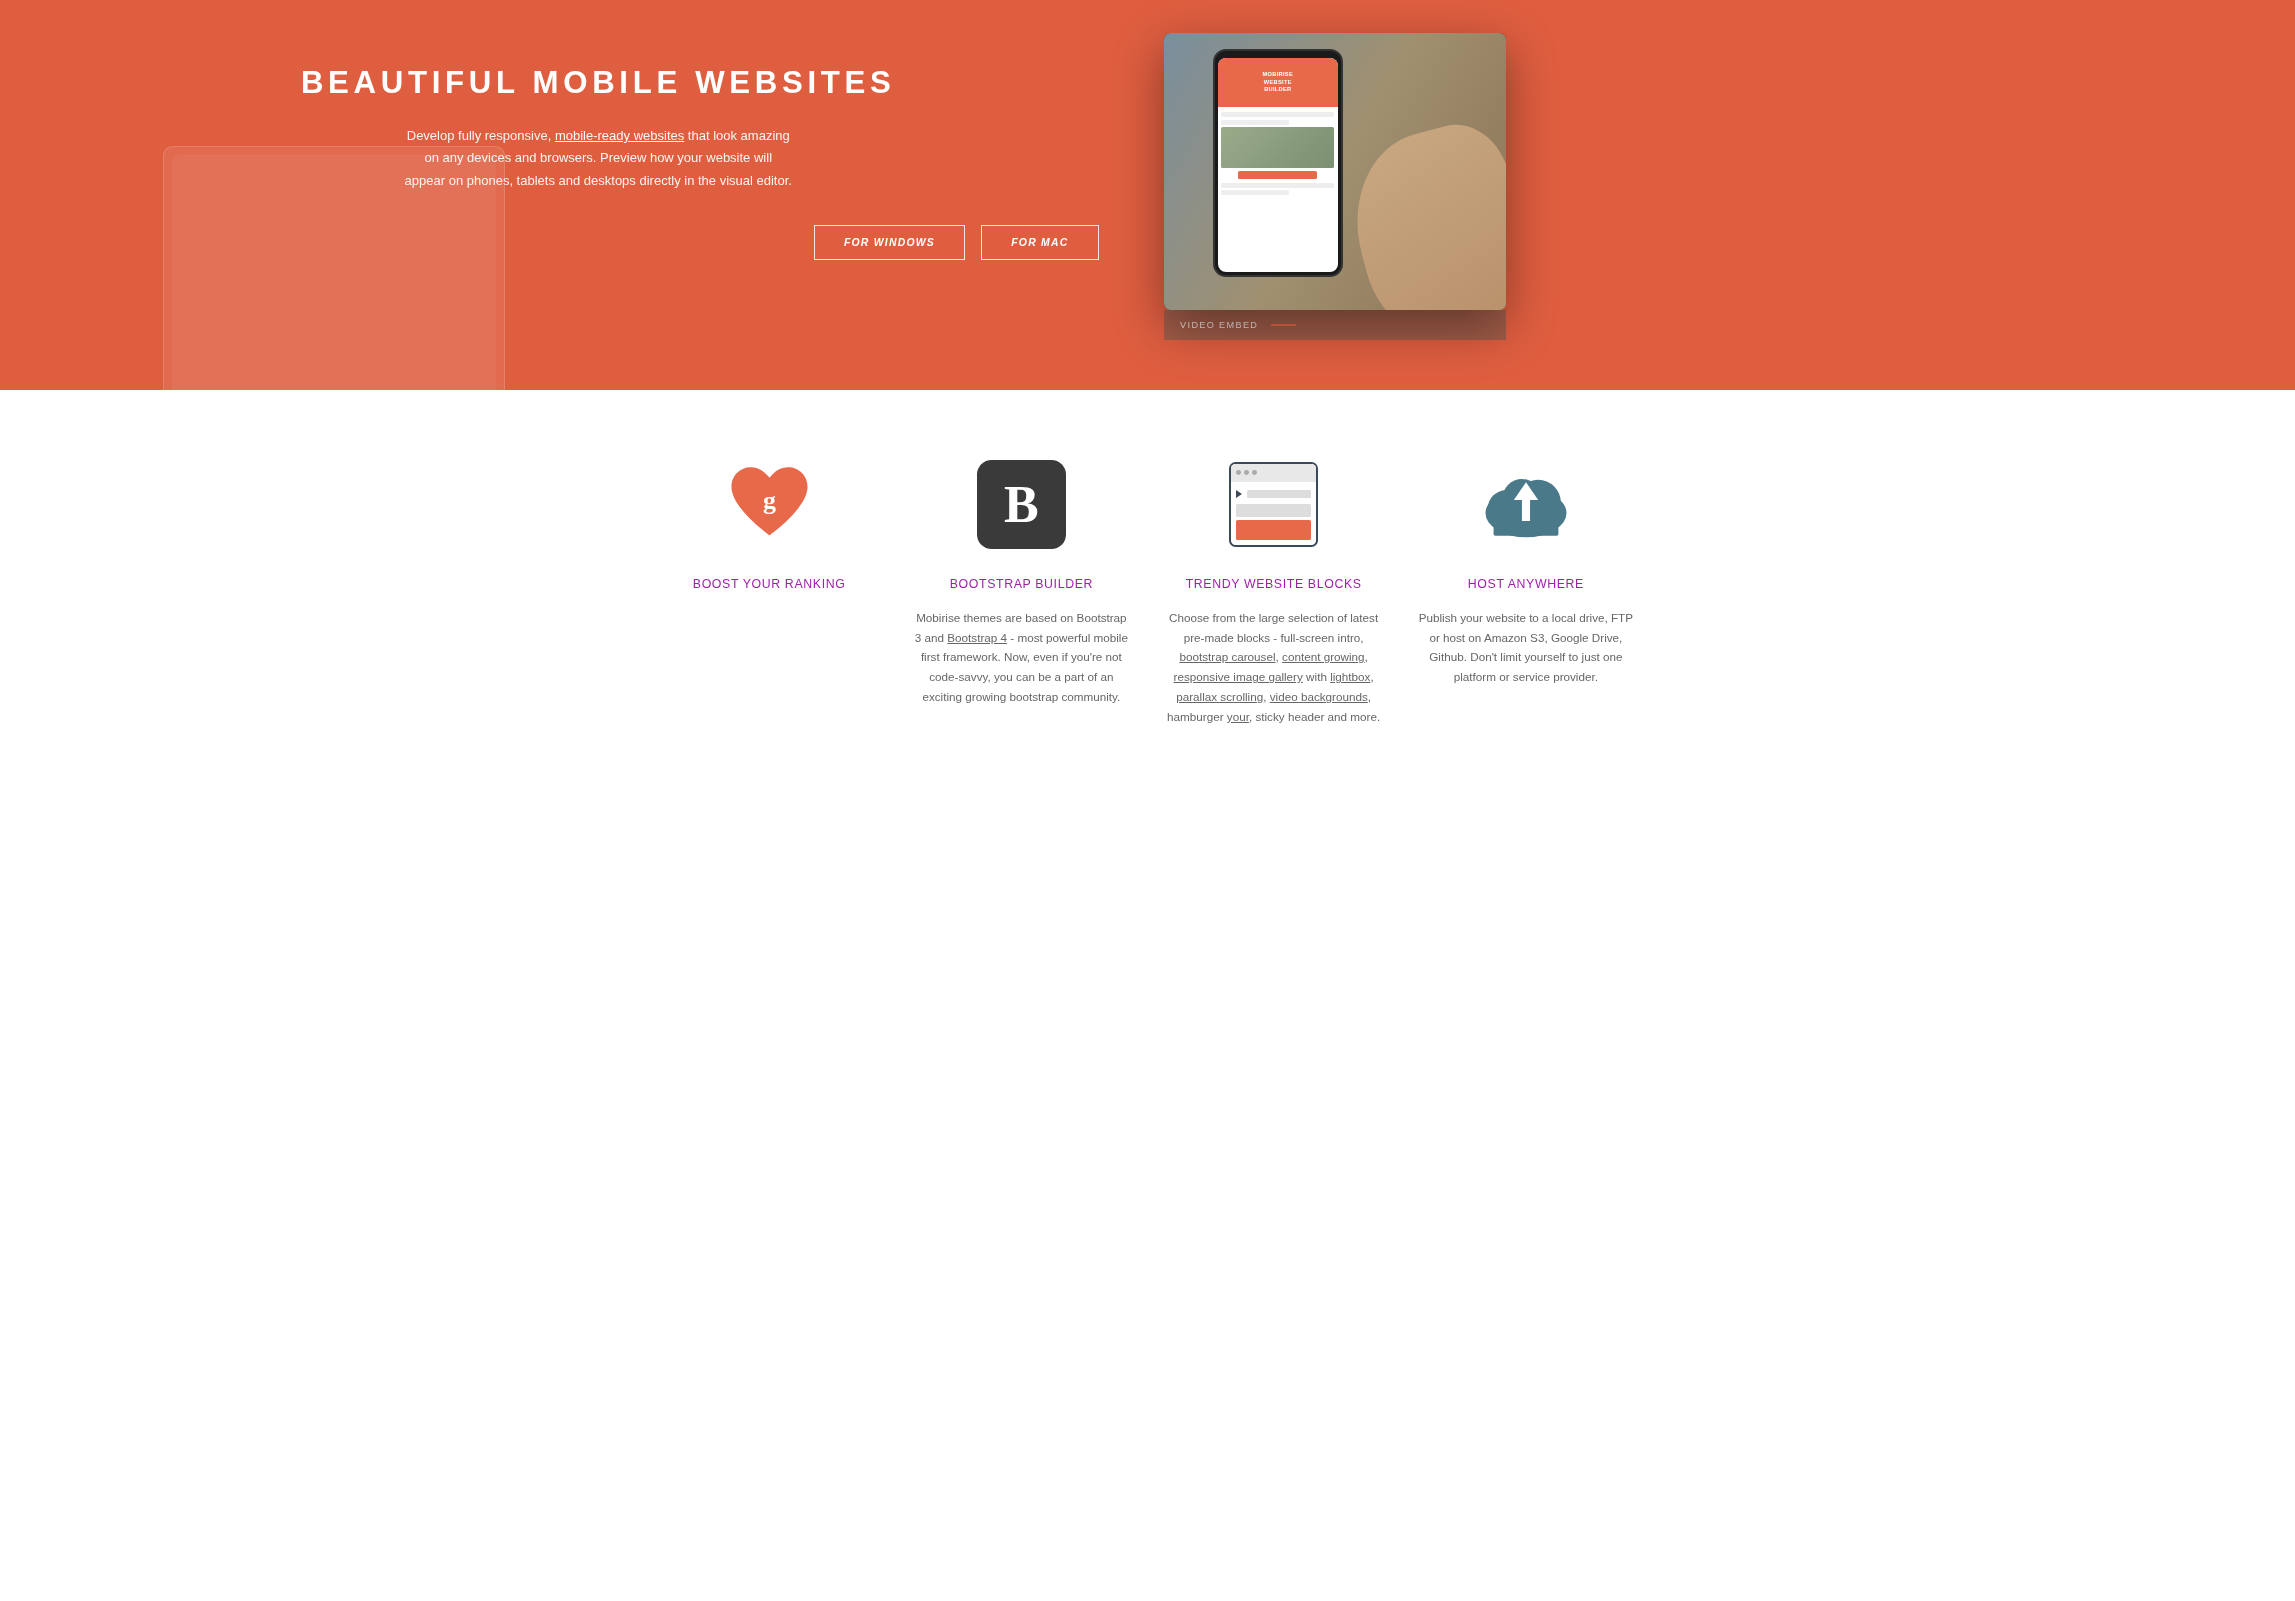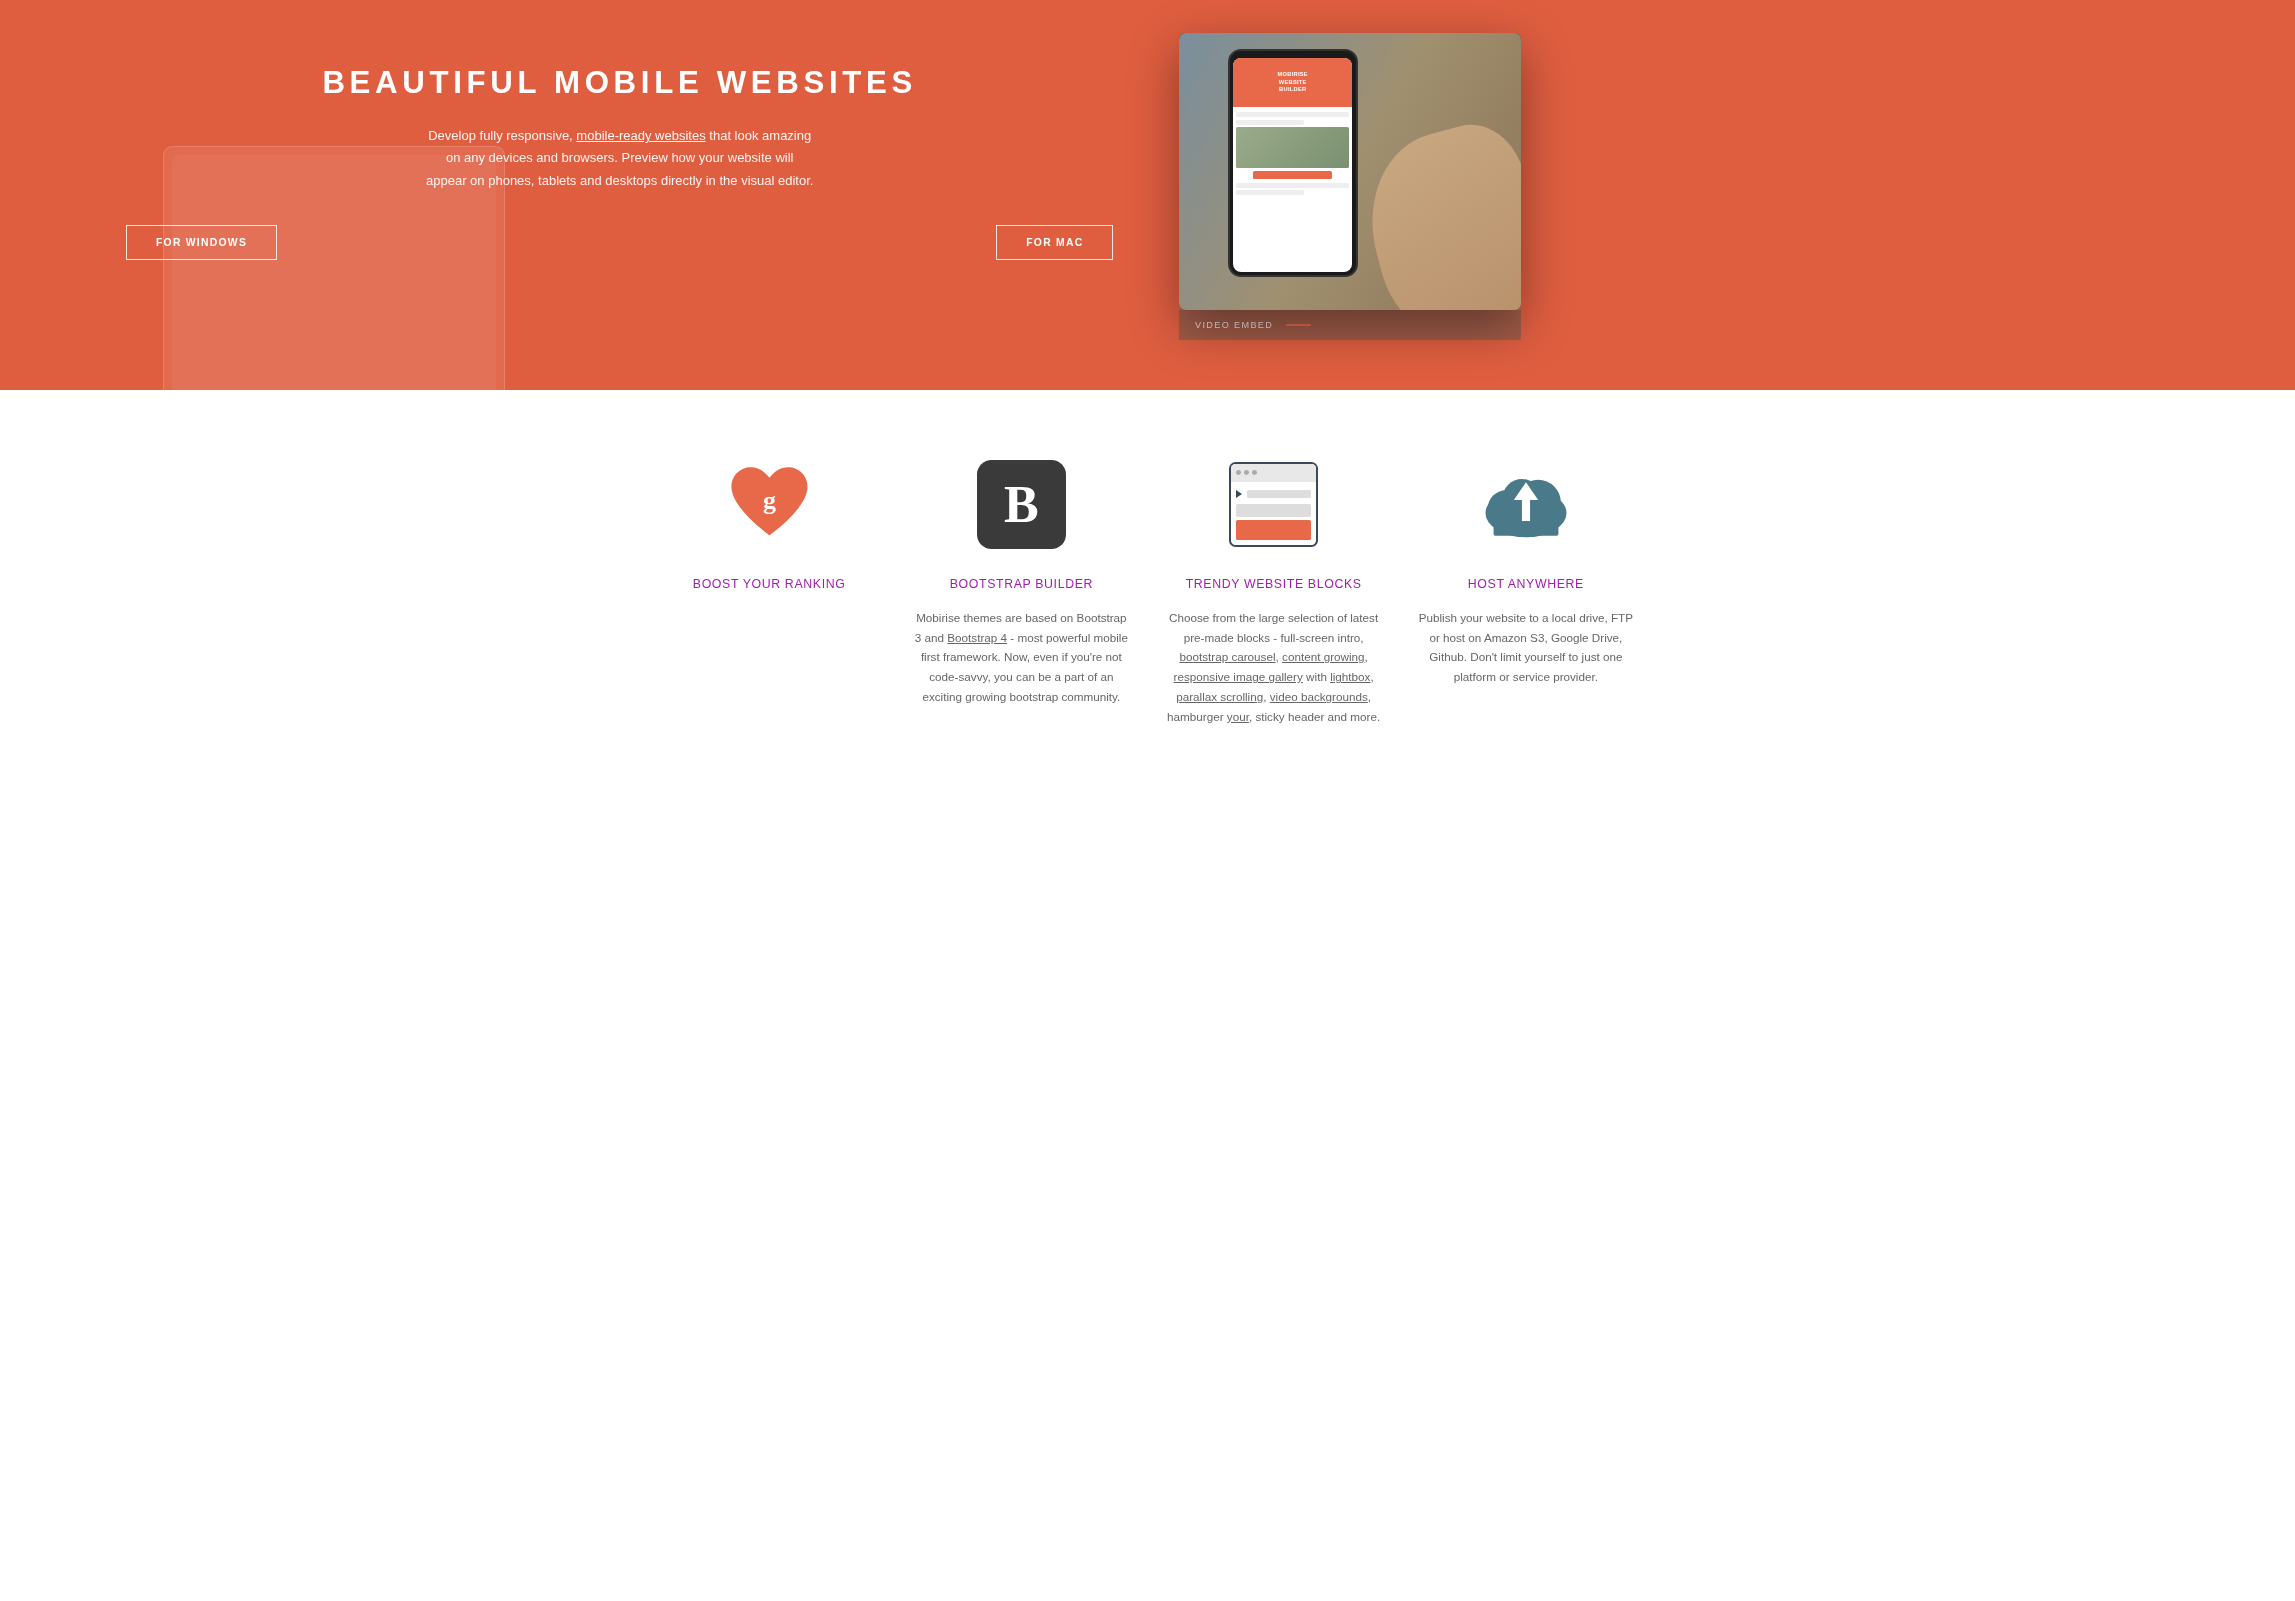--- a/index.html
+++ b/index.html
@@ -38,21 +38,20 @@
       background: rgba(255,255,255,0.05);
       border-radius: 6.5px;
     }
     .hero-content {
       position: relative;
       z-index: 2;
       width: 50%;
       padding: 65px 49px 49px 98px;
       color: #fff;
       text-align: center;
-      margin-left: 28px;
     }
     .hero-title {
       font-size: 2.4rem;
       font-weight: 700;
       letter-spacing: 0.15em;
       text-transform: uppercase;
       margin-bottom: 24.4px;
     }
     .hero-description {
       font-size: 1rem;
@@ -63,21 +62,22 @@
       margin-left: auto;
       margin-right: auto;
     }
     .hero-description a {
       color: rgba(255,255,255,0.95);
       text-decoration: underline;
     }
     .hero-buttons {
       display: flex;
       gap: 16.3px;
-      justify-content: space-between;
+      justify-content: flex-end;
+      font-style: italic;
     }
     .hero-btn {
       display: inline-block;
       padding: 11.4px 29px;
       border: 1.6px solid rgba(255,255,255,0.85);
       color: #fff;
       font-size: 0.8rem;
       font-weight: 700;
       letter-spacing: 0.12em;
       text-transform: uppercase;

